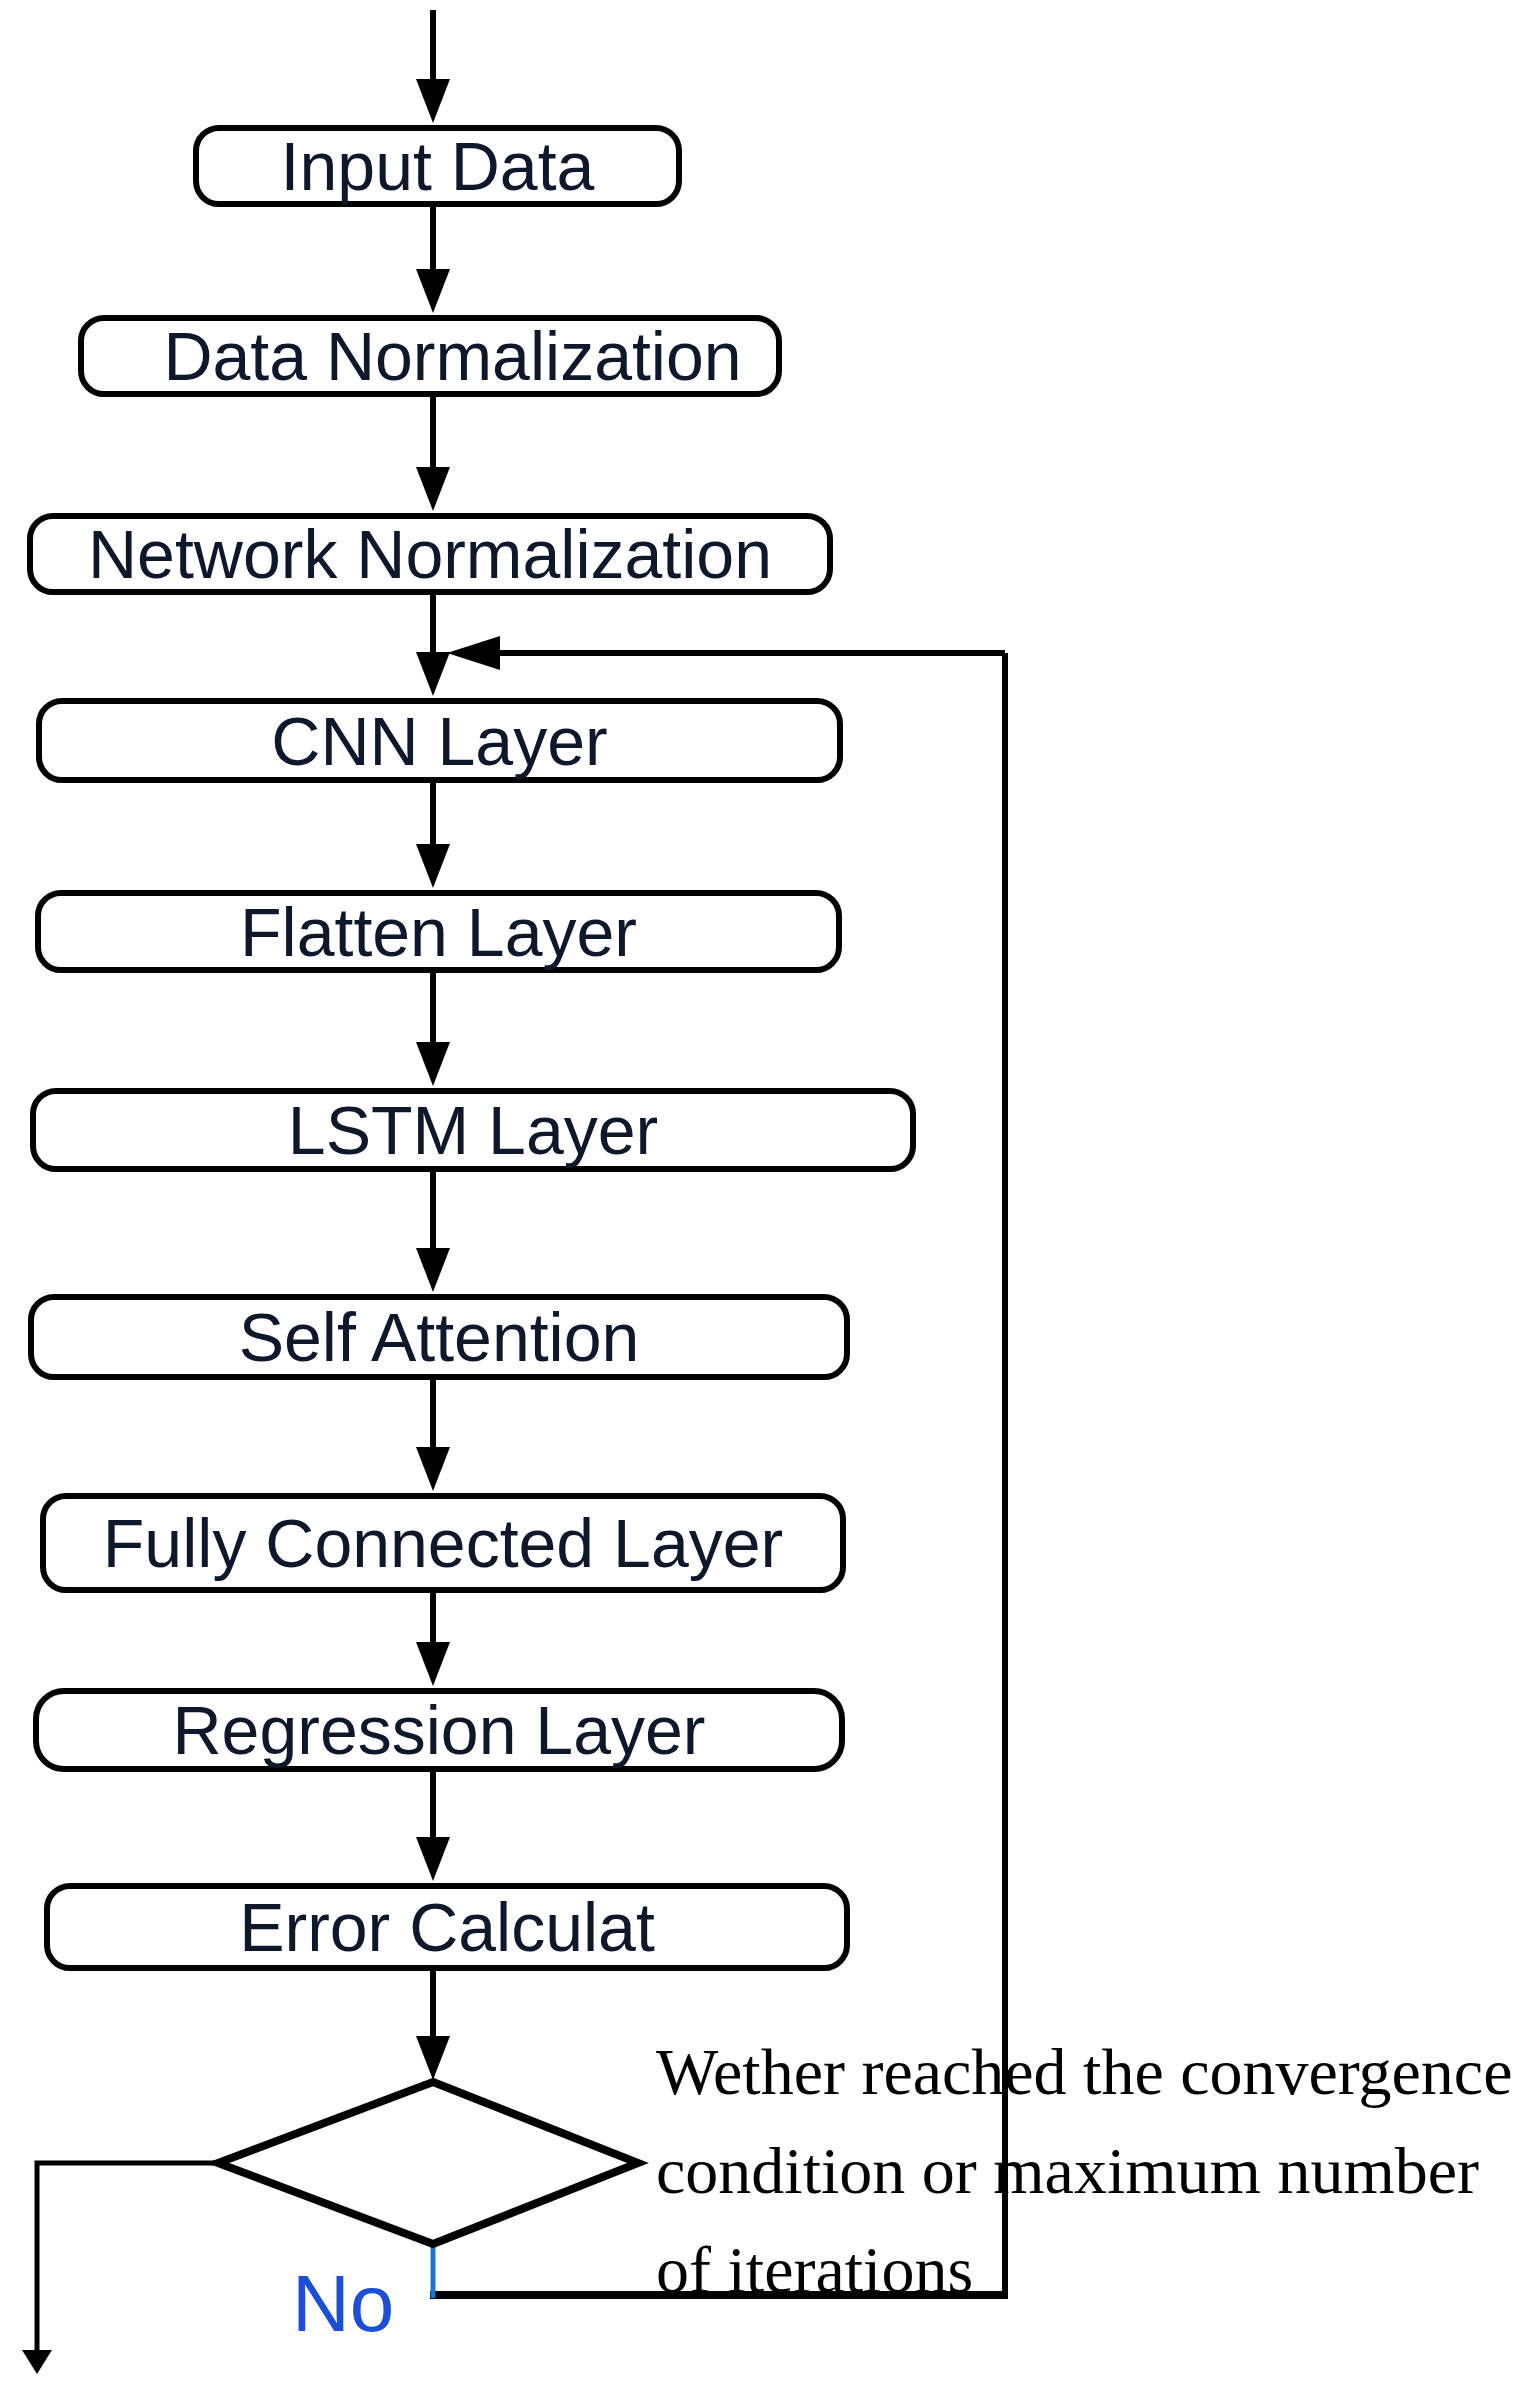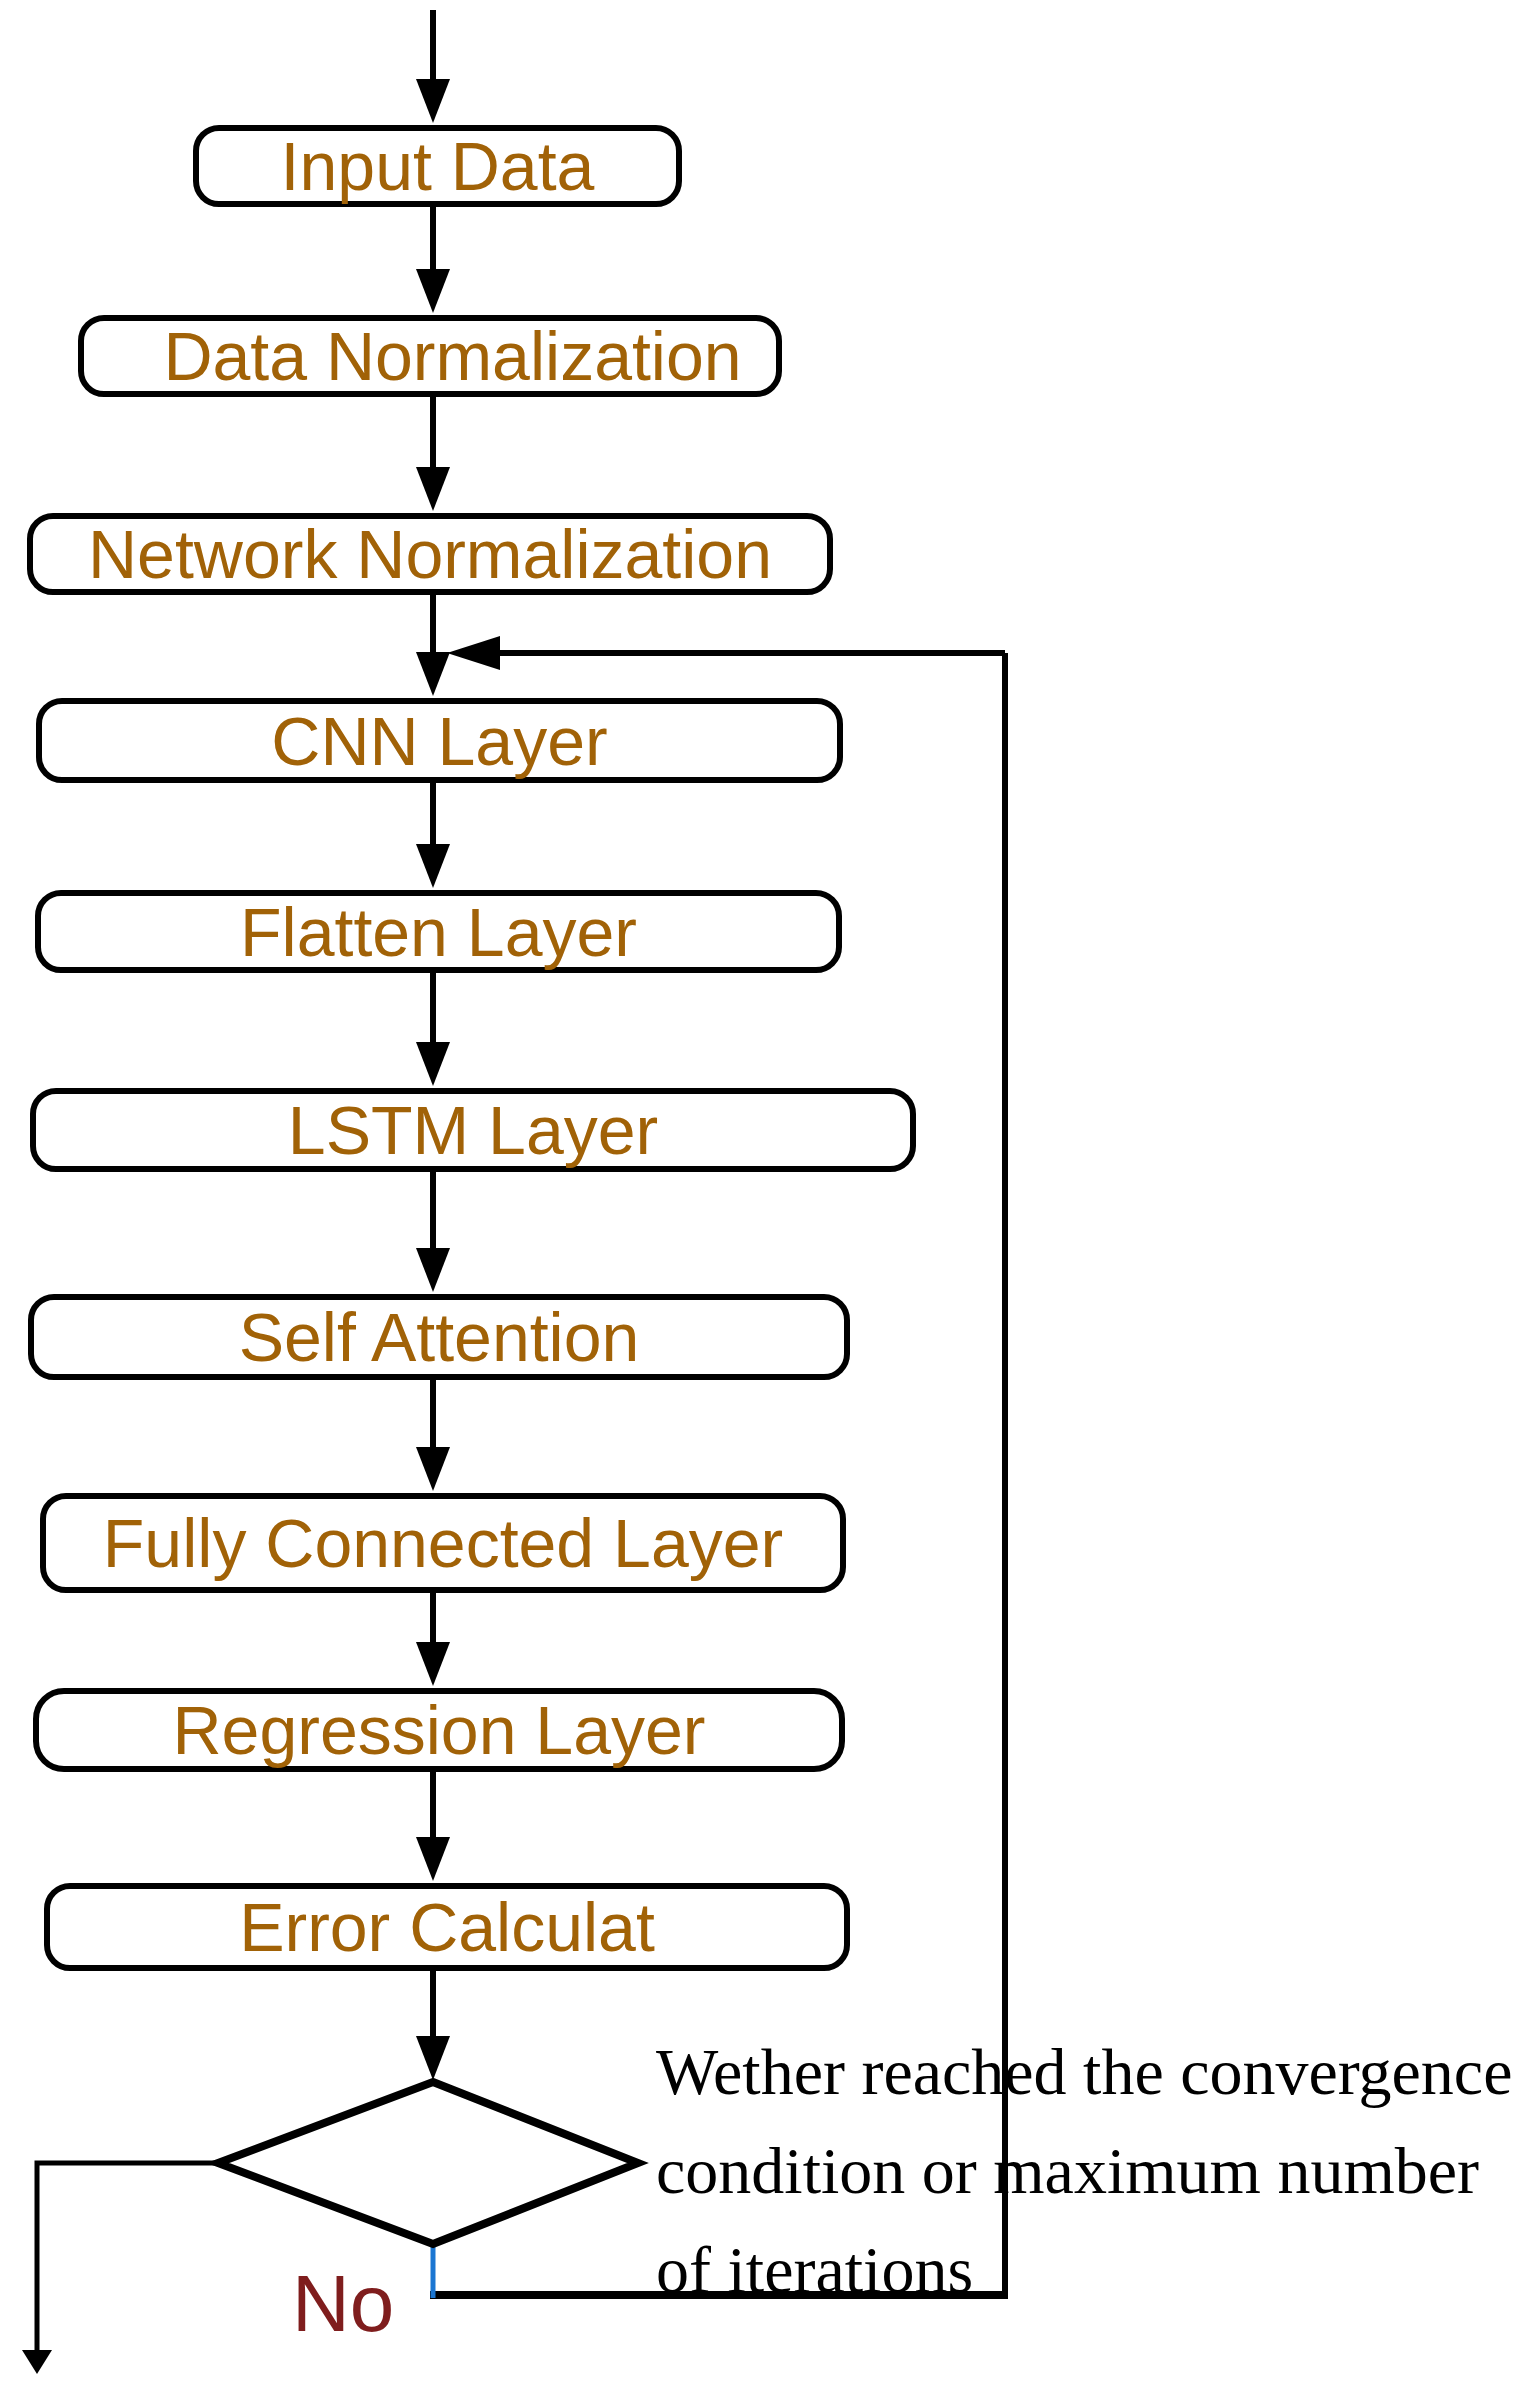--- a/index.html
+++ b/index.html
@@ -12,39 +12,39 @@
   }
   #wires{position:absolute;left:0;top:0;width:1517px;height:2382px;}
   .flow-node{
     position:absolute;
     box-sizing:border-box;
     background:#ffffff;
     border:6px solid #000000;
     border-radius:26px;
     display:flex;align-items:center;justify-content:center;
     font-size:68px;
-    color:#a16207;
+    color:#0f172a;
     white-space:nowrap;
     letter-spacing:0px;
   }
   #decision-text{
     position:absolute;
     left:656px;top:2022px;
     width:880px;
     font-family:"Liberation Serif","DejaVu Serif",serif;
     font-size:66px;
     line-height:99px;
     color:#000000;
   }
   #decision-text span{display:block;}
   #no-label{
     position:absolute;
     left:292px;top:2258px;
     font-size:80px;
-    color:#7f1d1d;
+    color:#1d4ed8;
   }
 </style>
 </head>
 <body>
 
 <div id="canvas">
 
   <svg id="wires" viewBox="0 0 1517 2382" xmlns="http://www.w3.org/2000/svg">
 
     <line x1="433" y1="10" x2="433" y2="80" stroke="#000" stroke-width="6"></line>

